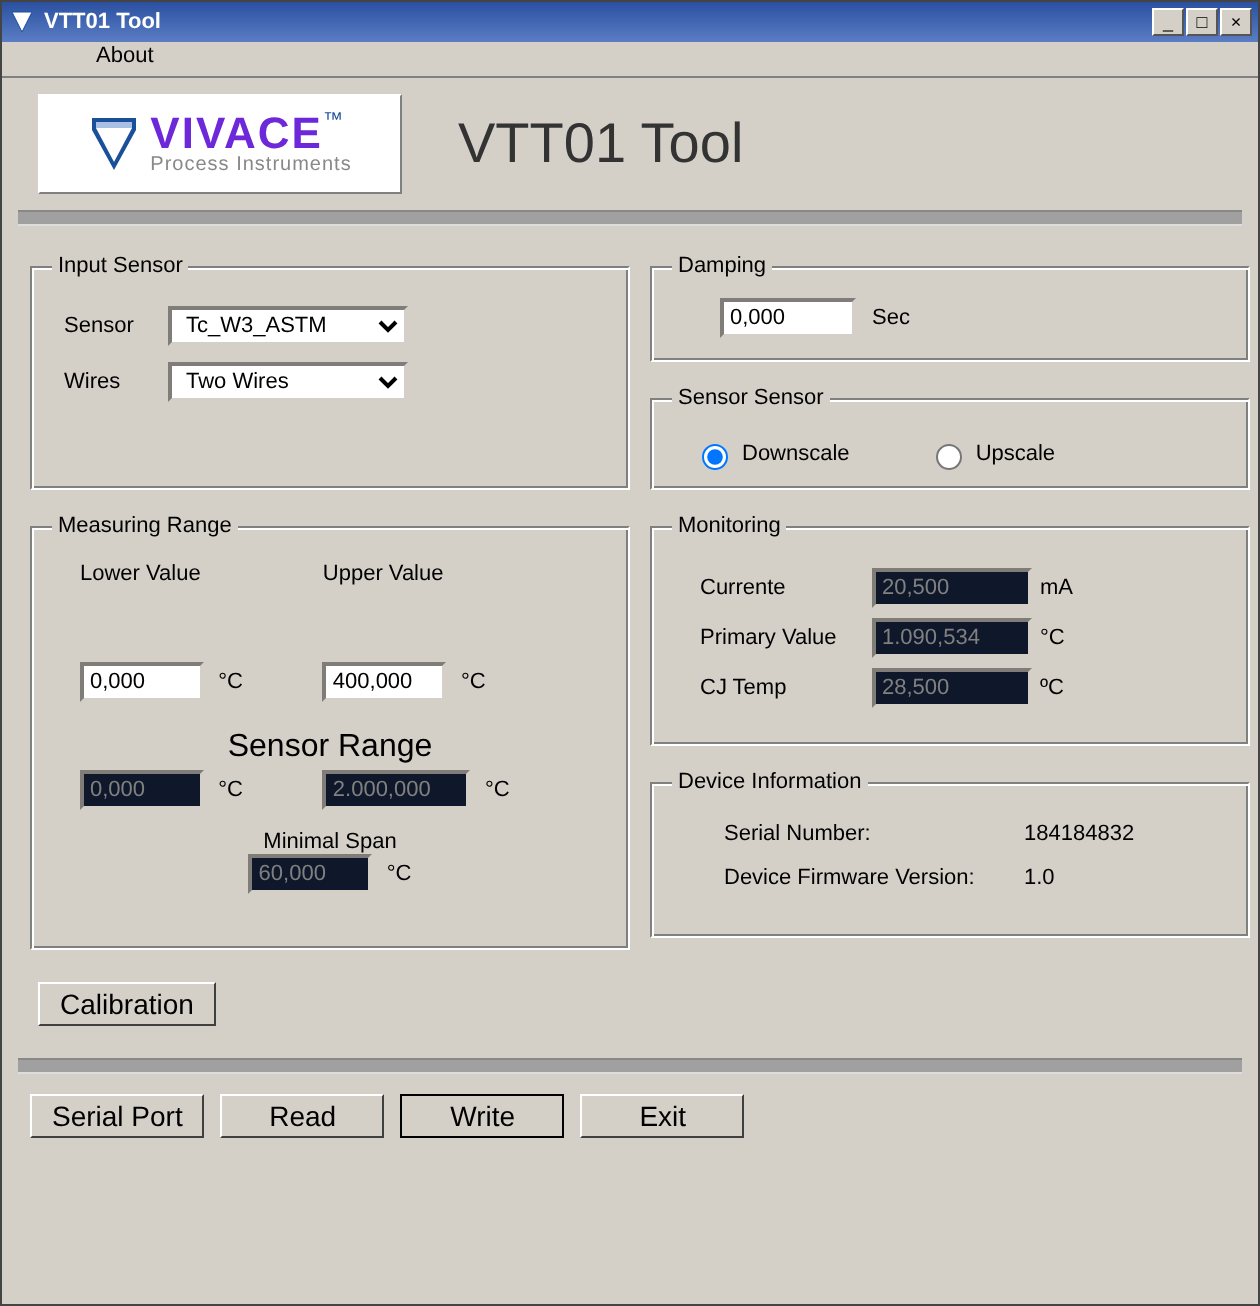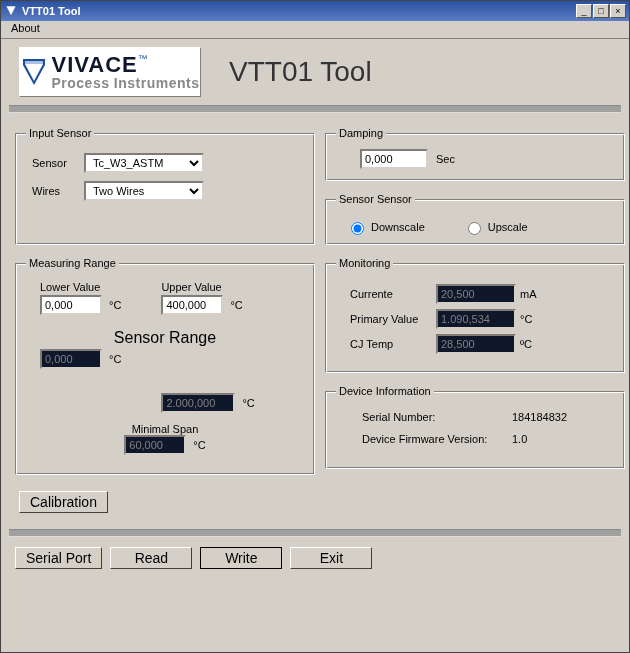--- a/index.html
+++ b/index.html
@@ -39,21 +39,21 @@
     color:#000; font-family: Arial;
     cursor: default;
   }
   
   .menubar {
     background: #d4d0c8;
     height: 18px;
     padding: 1px 6px;
     border-bottom: 1px solid #808080;
   }
-  .menubar span { padding: 1px 4px; }
+  .menubar span { padding: 1px 4px; margin-left: 37px; }
   
   .header {
     display:flex; align-items:center;
     padding: 8px 18px 6px 18px;
   }
   .logo-box {
     width: 182px; height: 50px;
     background: #fff;
     border: 1px solid #fff;
     border-right-color:#808080; border-bottom-color:#808080;
@@ -64,24 +64,24 @@
   .logo-shield {
     width:26px;height:30px;
     display:inline-block;
   }
   .logo-text { line-height: 1; }
   .logo-text .brand {
     font-family: Arial, sans-serif;
     font-weight: bold;
     font-size: 22px;
     letter-spacing: 1px;
-    color:#0f172a;
+    color:#6d28d9;
   }
   .logo-text .tag {
-    font-size:14px; color:#888; font-weight:bold; letter-spacing:0.5px;
+    font-size:10px; color:#888; font-weight:normal; letter-spacing:0.5px;
   }
   .app-heading {
     font-family: Arial, sans-serif;
     font-size: 28px;
     color: #333;
     margin-left: 28px;
     font-weight: normal;
   }
   .sep-bar {
     height: 8px;
@@ -130,21 +130,21 @@
   }
   select.win { width: 120px; }
   input.win { text-align:left; }
   input.win[readonly] { color:#808080; background:#0f172a; }
   .unit { margin-left: 4px; }
   .pair-cols {
     display:flex; gap:40px;
     margin-top: 2px;
     padding-left: 14px;
   }
-  .pair-cols .col { display:flex; flex-direction:column; }
+  .pair-cols .col { display:flex; flex-direction:column;gap:36px; }
   .col-label { font-size:11px; margin-bottom: 2px;}
   .sensor-range-title {
     text-align:center;
     font-family: Arial;
     font-size: 16px;
     margin: 14px 0 2px 0;
   }
   .minspan { display:flex; flex-direction:column; align-items:center; margin-top: 10px;}
   .btn {
     font-family: Tahoma, Arial, sans-serif;
@@ -272,21 +272,21 @@
       <div class="sensor-range-title">Sensor Range</div>
       <div class="pair-cols" style="margin-top:0">
         <div class="col">
           <div>
             <input class="win val-input" readonly="" value="0,000" style="">
             <span class="unit">°C</span>
           </div>
         </div>
         <div class="col">
           <div>
-            <input class="win" style="width: 74px; margin-top: 44px;" readonly="" value="2.000,000">
+            <input class="win" style="width: 74px;" readonly="" value="2.000,000">
             <span class="unit">°C</span>
           </div>
         </div>
       </div>
 
       <div class="minspan">
         <span>Minimal Span</span>
         <div>
           <input class="win val-input" readonly="" value="60,000" style="">
           <span class="unit">°C</span>

